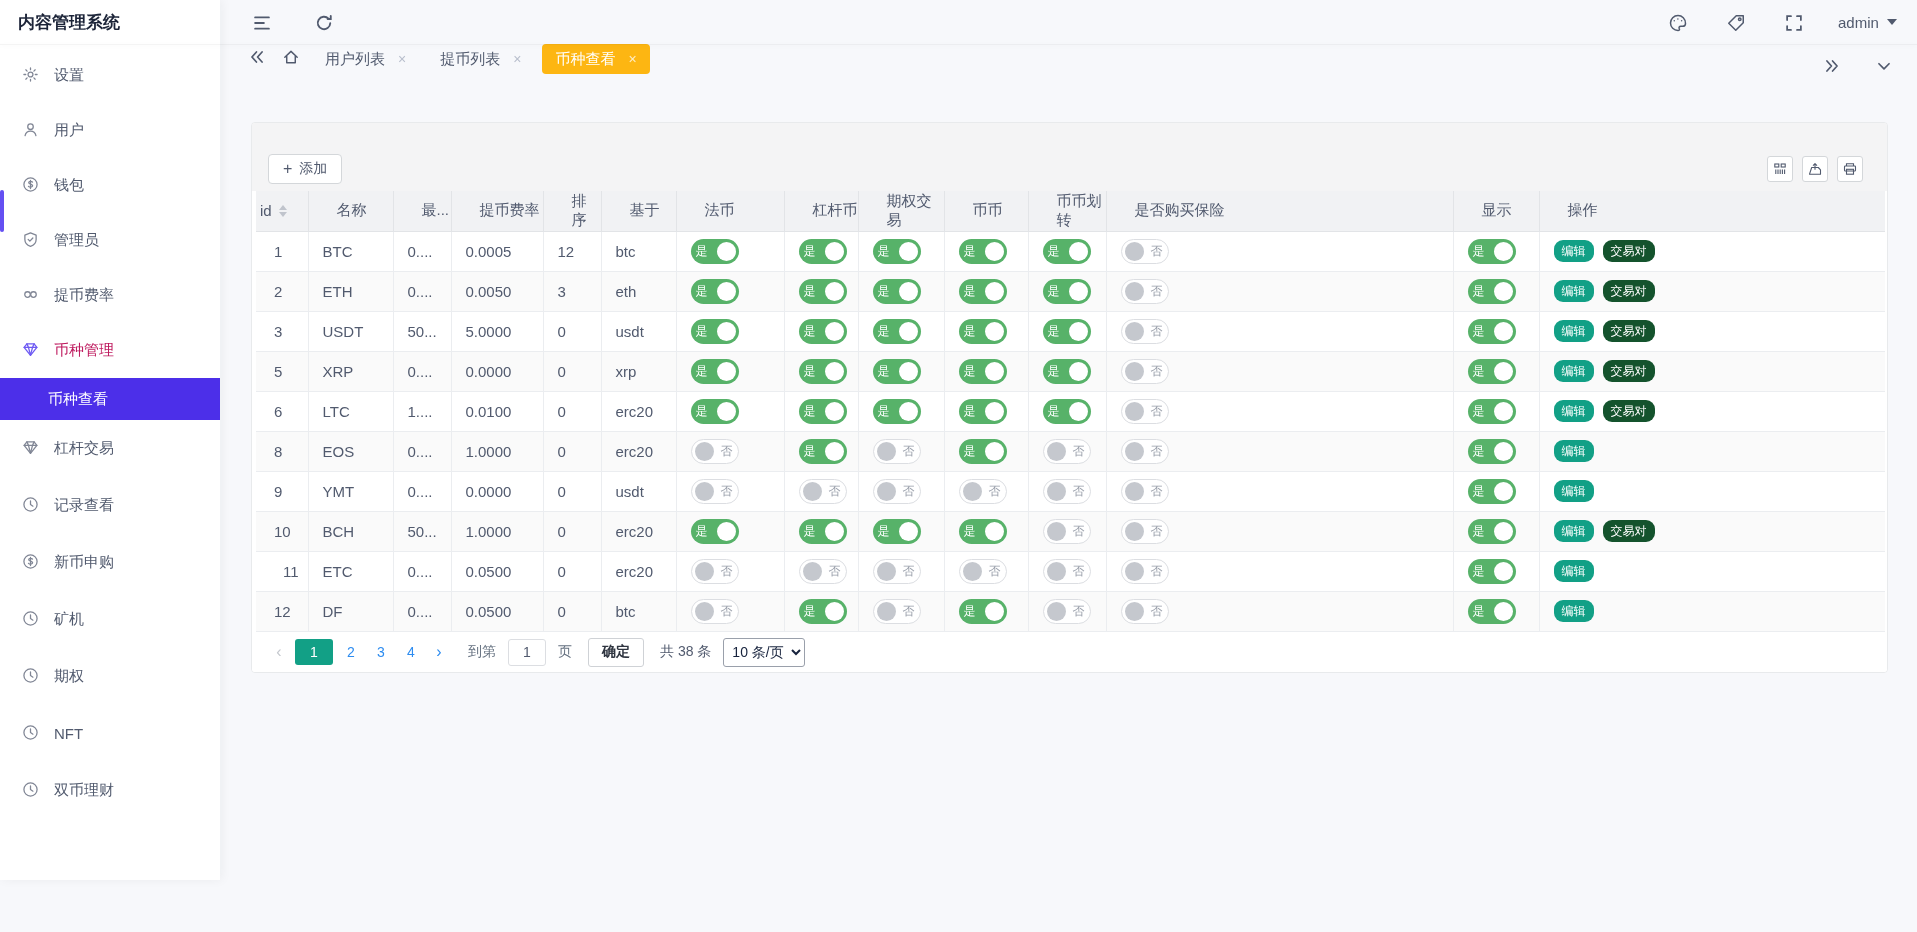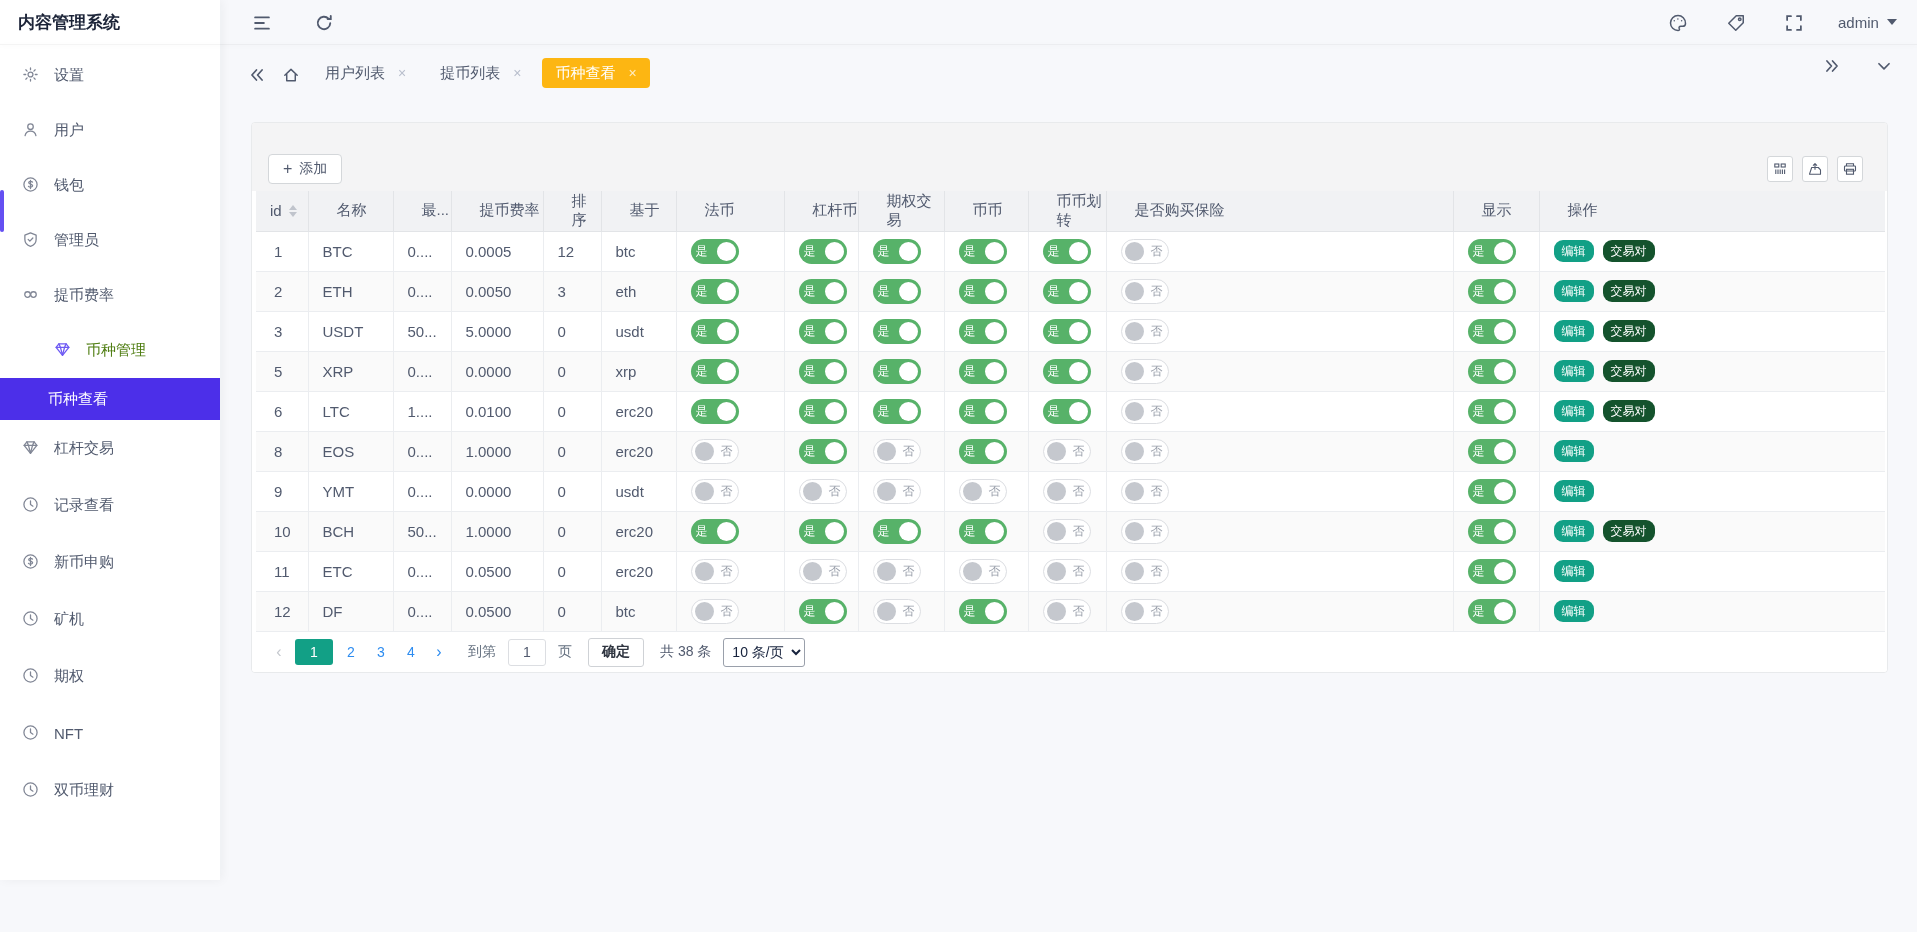--- a/index.html
+++ b/index.html
@@ -9,37 +9,37 @@
 
   
   .sidebar { position:absolute; left:0; top:0; width:220px; height:880px; background:#fff;
              box-shadow:2px 0 10px rgba(29,35,41,.05); z-index:4; }
   .sidebar-title { height:46px; line-height:46px; padding-left:18px; font-size:17px; font-weight:bold; color:#1c2438; }
   .menu { padding-top:2px; }
   .menu-item { height:55px; display:flex; align-items:center; padding-left:22px; gap:15px;
                font-size:15px; color:#515a6e; cursor:pointer; }
   .menu-item.post { height:57px; }
   .menu-item svg { stroke:#808695; }
-  .menu-item.purple { color:#4d7c0f;margin-left:32px; }
+  .menu-item.purple { color:#be185d; }
   .menu-item.purple svg { stroke:#6e5af3; }
   .submenu-active { height:42px; background:#4c2fe9; color:#fff; display:flex; align-items:center;
                     padding-left:48px; font-size:15px; cursor:pointer; }
   .scroll-thumb { position:absolute; left:0; top:190px; width:4px; height:42px; background:#6450f2; border-radius:2px; z-index:6; }
 
   
   .top-sep { position:absolute; top:44px; left:0; width:100%; height:1px; background:rgba(0,0,0,.045);
              box-shadow:0 1px 4px rgba(0,0,0,.05); z-index:5; }
   .tb-icon { position:absolute; top:13px; width:20px; height:20px; cursor:pointer; z-index:6; }
   .tb-icon svg { stroke:#515a6e; }
   .admin-box { position:absolute; left:1838px; top:0; height:44px; display:flex; align-items:center; gap:8px;
                font-size:15px; color:#515a6e; cursor:pointer; z-index:6; }
   .caret-down { width:0; height:0; border-left:5px solid transparent; border-right:5px solid transparent;
                 border-top:6px solid #515a6e; }
 
-  .tabbar { position:absolute; left:244px; top:44px; height:44px; display:flex; align-items:flex-end; gap:8px; z-index:3; }
+  .tabbar { position:absolute; left:244px; top:44px; height:44px; display:flex; align-items:flex-start; gap:8px; z-index:3; }
   .nav-btn { width:26px; height:26px; display:flex; align-items:center; justify-content:center; cursor:pointer; }
   .nav-btn svg { stroke:#515a6e; }
   .tag-item { display:flex; align-items:center; gap:13px; padding:0 13px; height:30px; font-size:15px;
               color:#515a6e; cursor:pointer; white-space:nowrap; }
   .tag-close { color:#b8becc; font-size:14px; line-height:1; cursor:pointer; }
   .tag-item.active { background:#fdb612; border-radius:4px; color:#fff; }
   .tag-item.active .tag-close { color:rgba(255,255,255,.75); }
   .tab-right { position:absolute; right:20px; top:44px; height:44px; display:flex; gap:26px; align-items:center; z-index:3; }
 
   
@@ -323,21 +323,21 @@
           <col style="width: 74px;">
           <col style="width: 86px;">
           <col style="width: 84px;">
           <col style="width: 78px;">
           <col style="width: 347px;">
           <col style="width: 86px;">
           <col>
         </colgroup>
       <thead>
           <tr id="table-head">
-            <th style="padding-left: 14px;">
+            <th style="padding-left: 4px;">
               <div class="th-id">
                 <span>id</span>
                 <span class="sorter">
                   <i class="up"></i>
                   <i class="dn"></i>
                 </span>
               </div>
             </th>
             <th><span>名称</span></th>
             <th><span>最...</span></th>
@@ -645,21 +645,21 @@
                 <span class="lbl">否</span>
                 <span class="knob"></span>
               </span></td>
             <td><span class="switch on">
                 <span class="lbl">是</span>
                 <span class="knob"></span>
               </span></td>
             <td><span class="btn-act btn-edit">编辑</span><span class="btn-act btn-pair">交易对</span></td>
           </tr>
           <tr>
-            <td style="padding-left: 18px;"><span>11</span></td>
+            <td style="padding-left: 18px; text-align: center;"><span>11</span></td>
             <td><span>ETC</span></td>
             <td><span>0....</span></td>
             <td><span>0.0500</span></td>
             <td><span>0</span></td>
             <td><span>erc20</span></td>
             <td><span class="switch off">
                 <span class="lbl">否</span>
                 <span class="knob"></span>
               </span></td>
             <td><span class="switch off">

